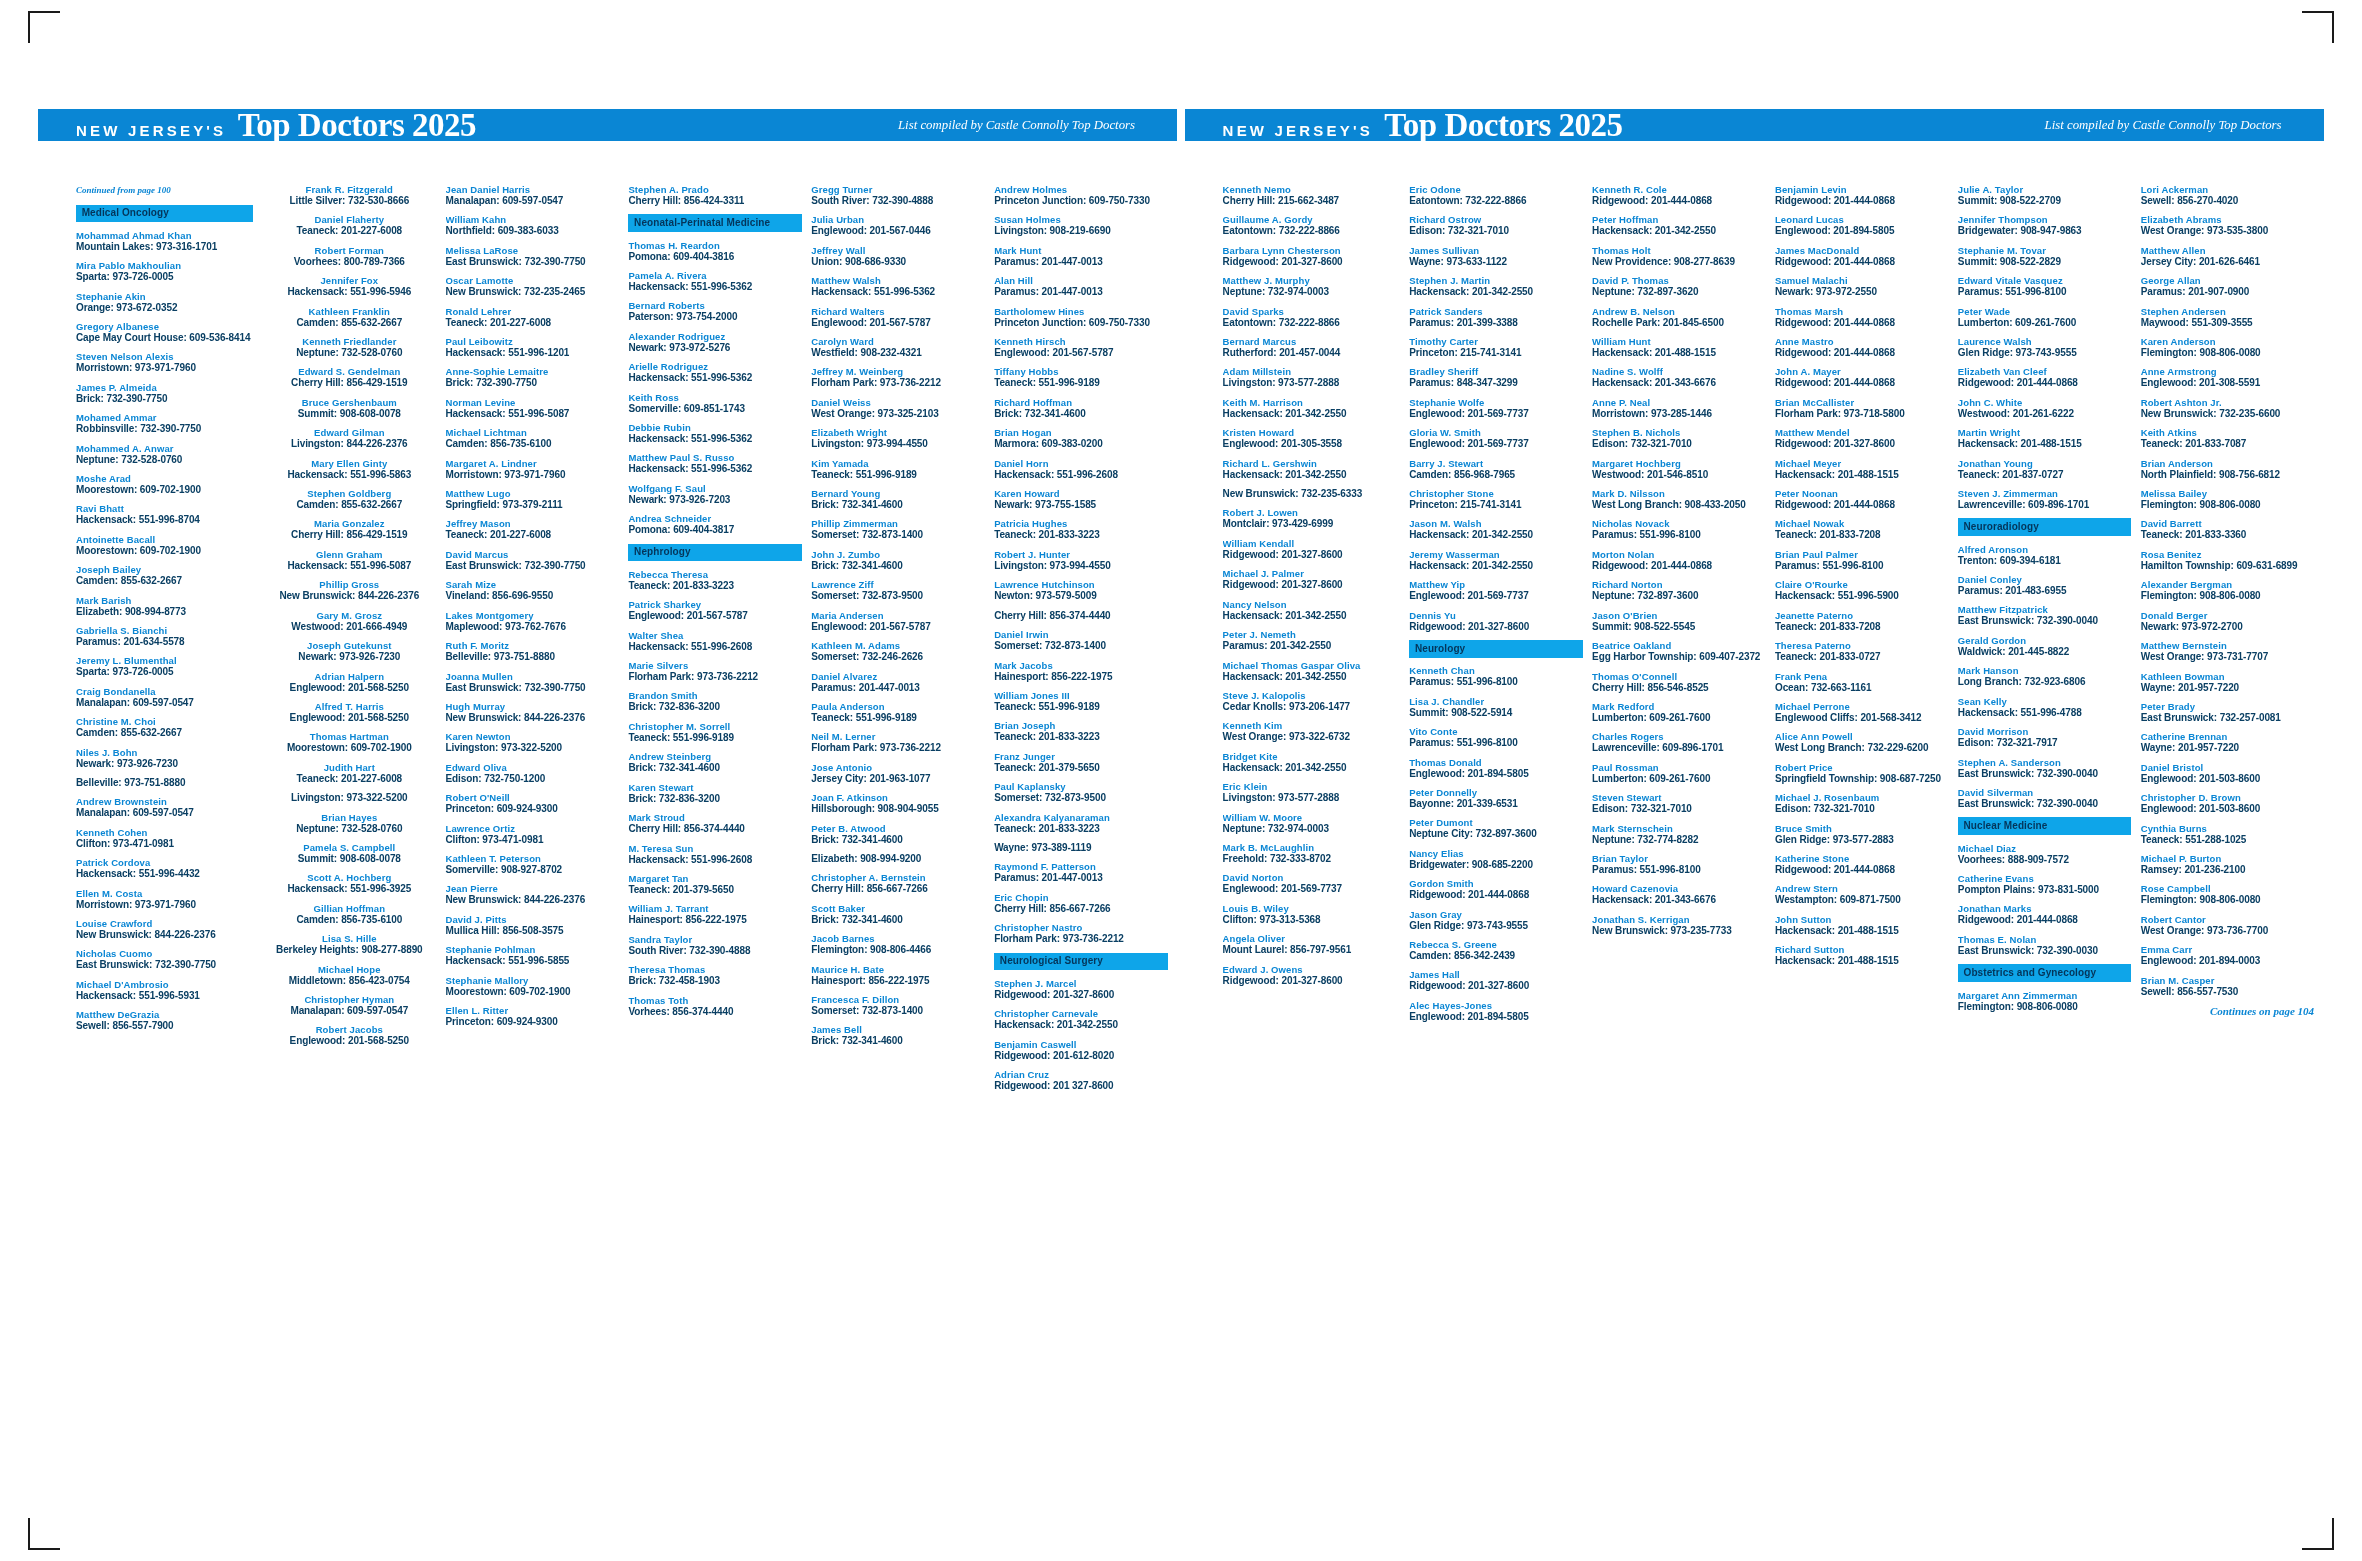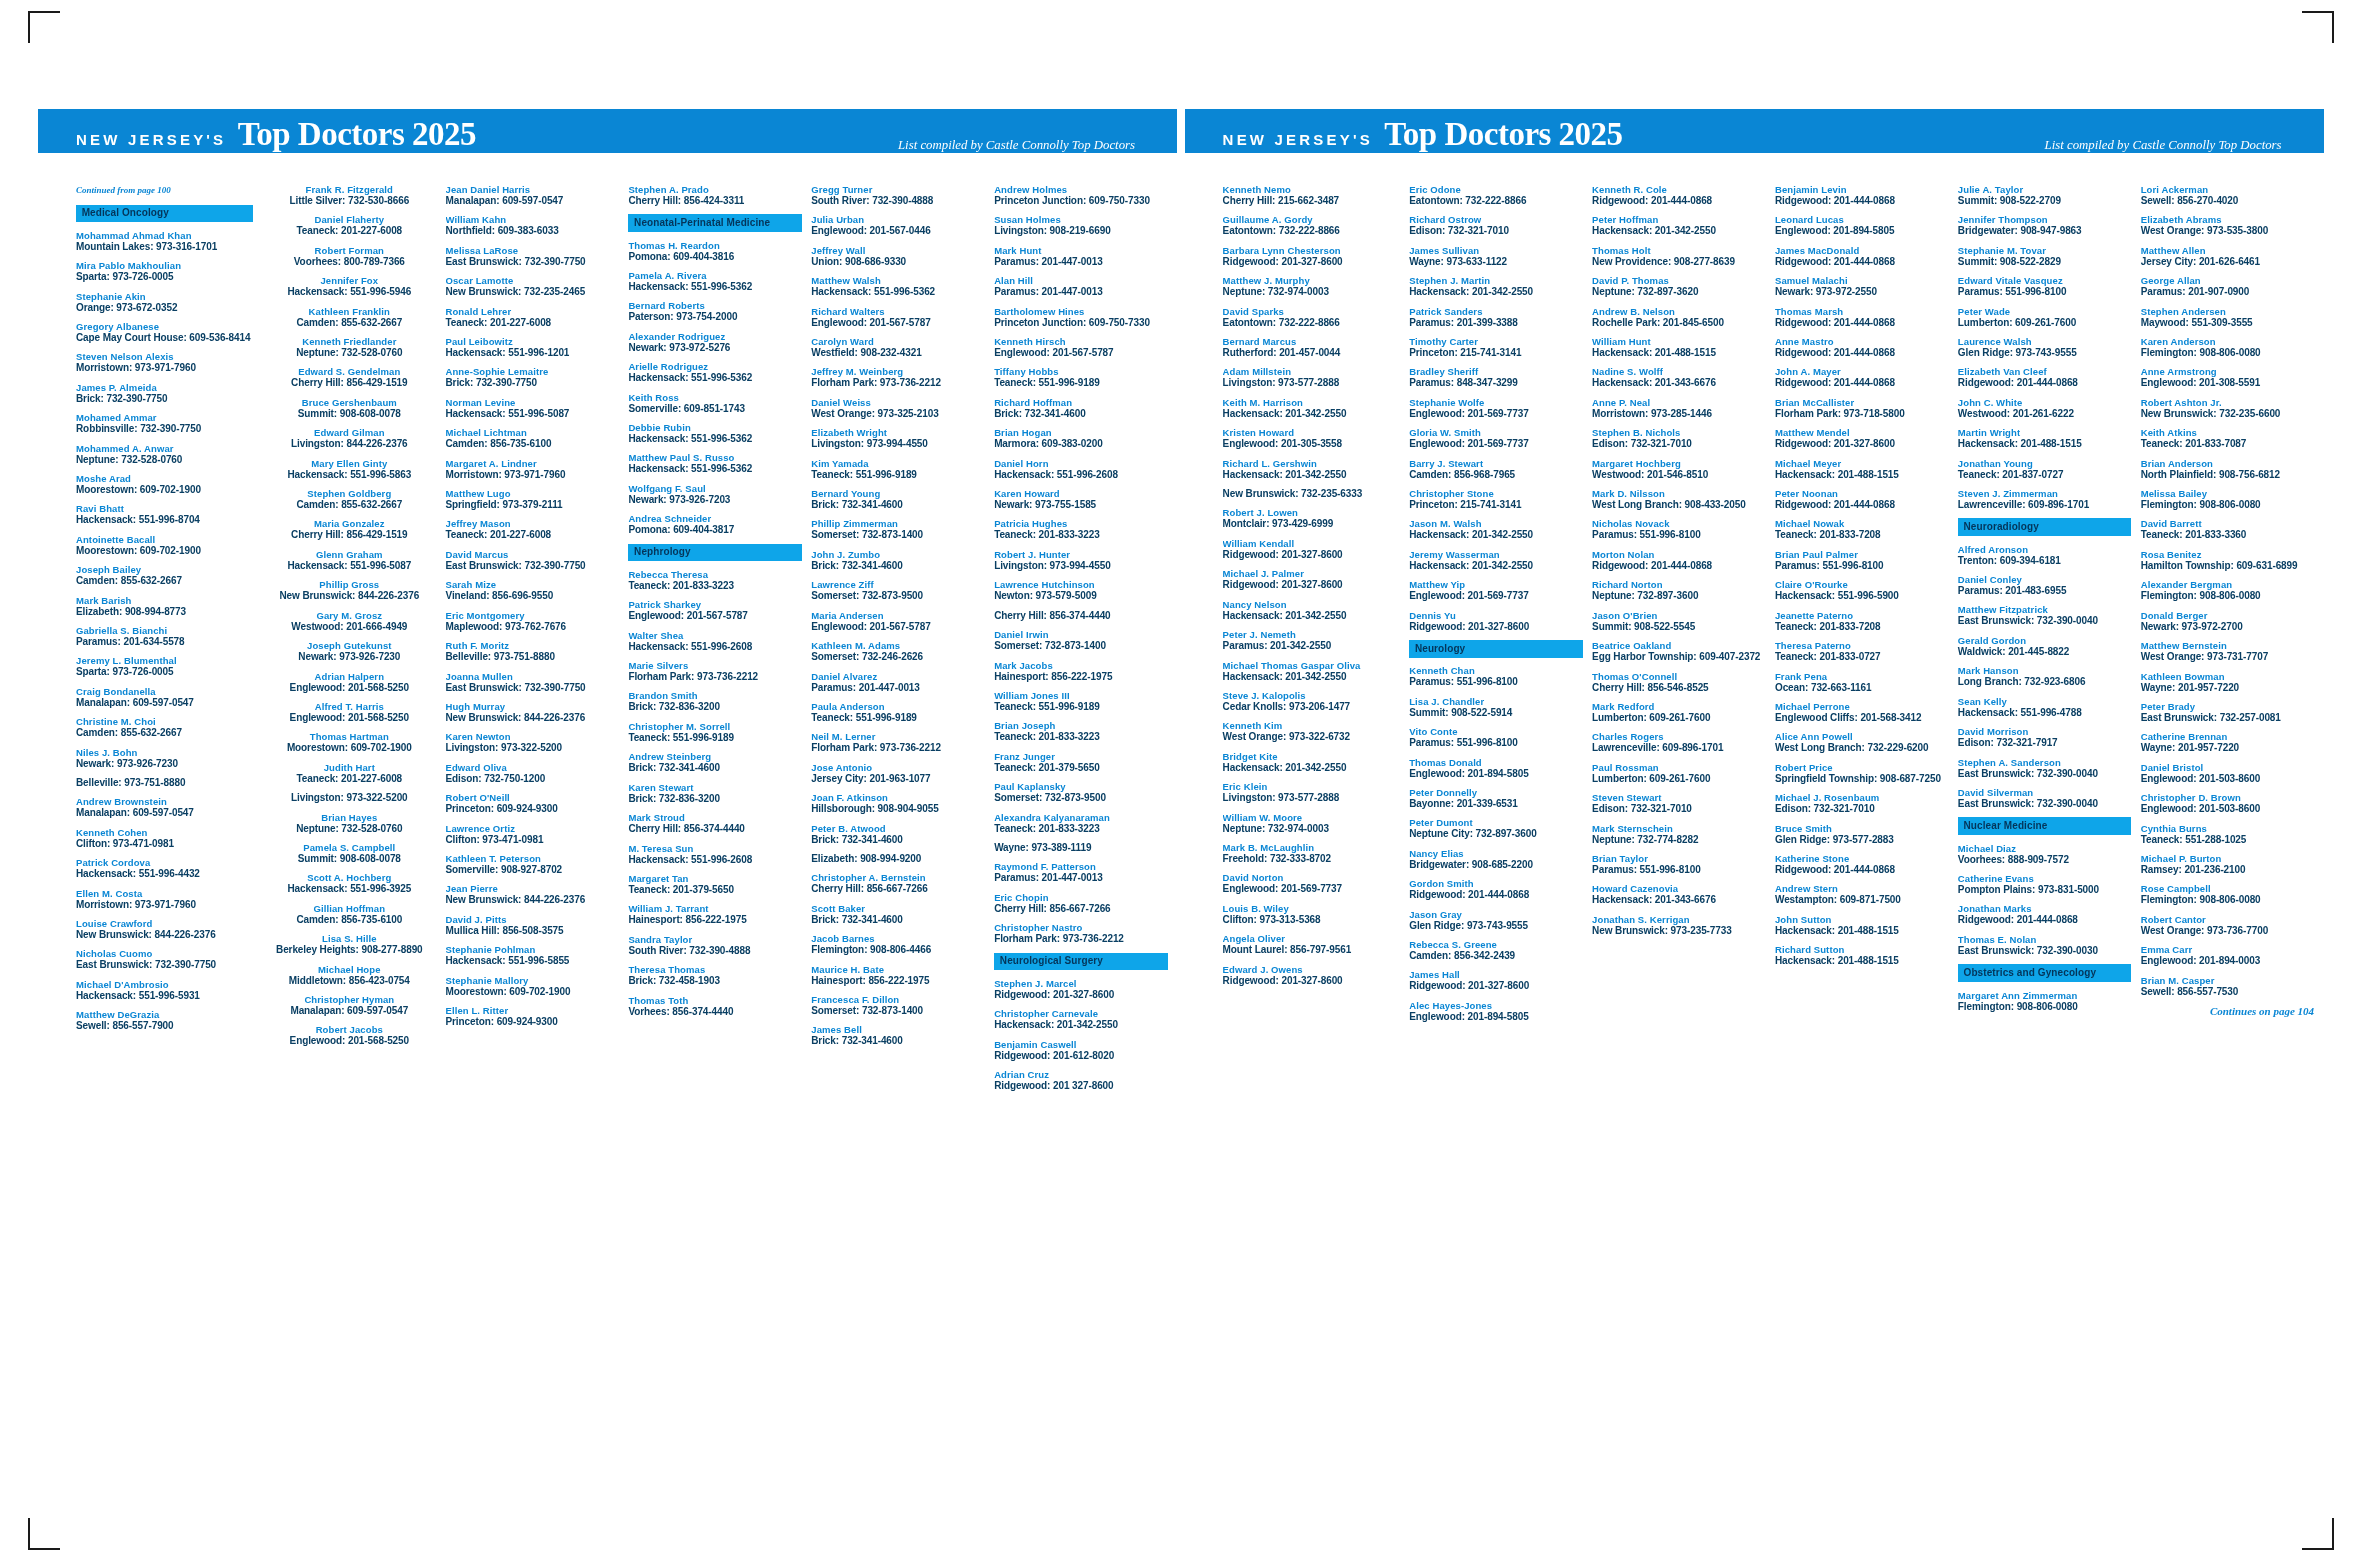--- a/index.html
+++ b/index.html
@@ -8,21 +8,21 @@
 
   
   .cmark{position:absolute;background:transparent;}
   .cmark i{position:absolute;background:#1a1a1a;}
   .cm-h{width:32px;height:1.9px;}
   .cm-v{width:1.9px;height:32px;}
 
   .spread{position:absolute;left:38px;top:109px;width:2286px;height:1363px;display:flex;gap:7.6px;}
   .sheet{position:relative;width:1139px;height:1363px;background:#ffffff;}
 
-  .masthead{position:relative;height:44px;background:#0a86d4;display:flex;align-items:flex-end;}
+  .masthead{position:relative;height:32px;background:#0a86d4;display:flex;align-items:center;}
   .mast-left{display:flex;align-items:baseline;padding-left:38px;color:#ffffff;}
   .mast-nj{font-family:"Liberation Sans", sans-serif;font-weight:bold;font-size:15px;letter-spacing:3.2px;}
   .mast-title{font-family:"Liberation Serif", serif;font-weight:bold;font-size:33px;margin-left:11.4px;letter-spacing:-0.5px;}
   .mast-right{margin-left:auto;padding-right:42px;color:#ffffff;font-family:"Liberation Serif", serif;font-style:italic;font-size:12.8px;}
 
   .cols{position:absolute;top:59px;left:0;width:1139px;display:flex;margin-top:16px;}
   .col{width:auto;padding-left:0;}
   .col{font-size:10px;line-height:12px;}
 
   .contfrom{font-family:"Liberation Serif", serif;font-style:italic;font-weight:bold;font-size:9px;color:#0a86d4;margin-bottom:8.5px;}
@@ -349,21 +349,21 @@
             </div>
             <div class="entry">
               <div class="ename">David Marcus</div>
               <div class="eloc two">East Brunswick: 732-390-7750</div>
             </div>
             <div class="entry">
               <div class="ename">Sarah Mize</div>
               <div class="eloc">Vineland: 856-696-9550</div>
             </div>
             <div class="entry">
-              <div class="ename">Eric Montgomery</div>
+              <div class="ename">Lakes Montgomery</div>
               <div class="eloc">Maplewood: 973-762-7676</div>
             </div>
             <div class="entry">
               <div class="ename">Ruth F. Moritz</div>
               <div class="eloc">Belleville: 973-751-8880</div>
             </div>
             <div class="entry">
               <div class="ename">Joanna Mullen</div>
               <div class="eloc two">East Brunswick: 732-390-7750</div>
             </div>

